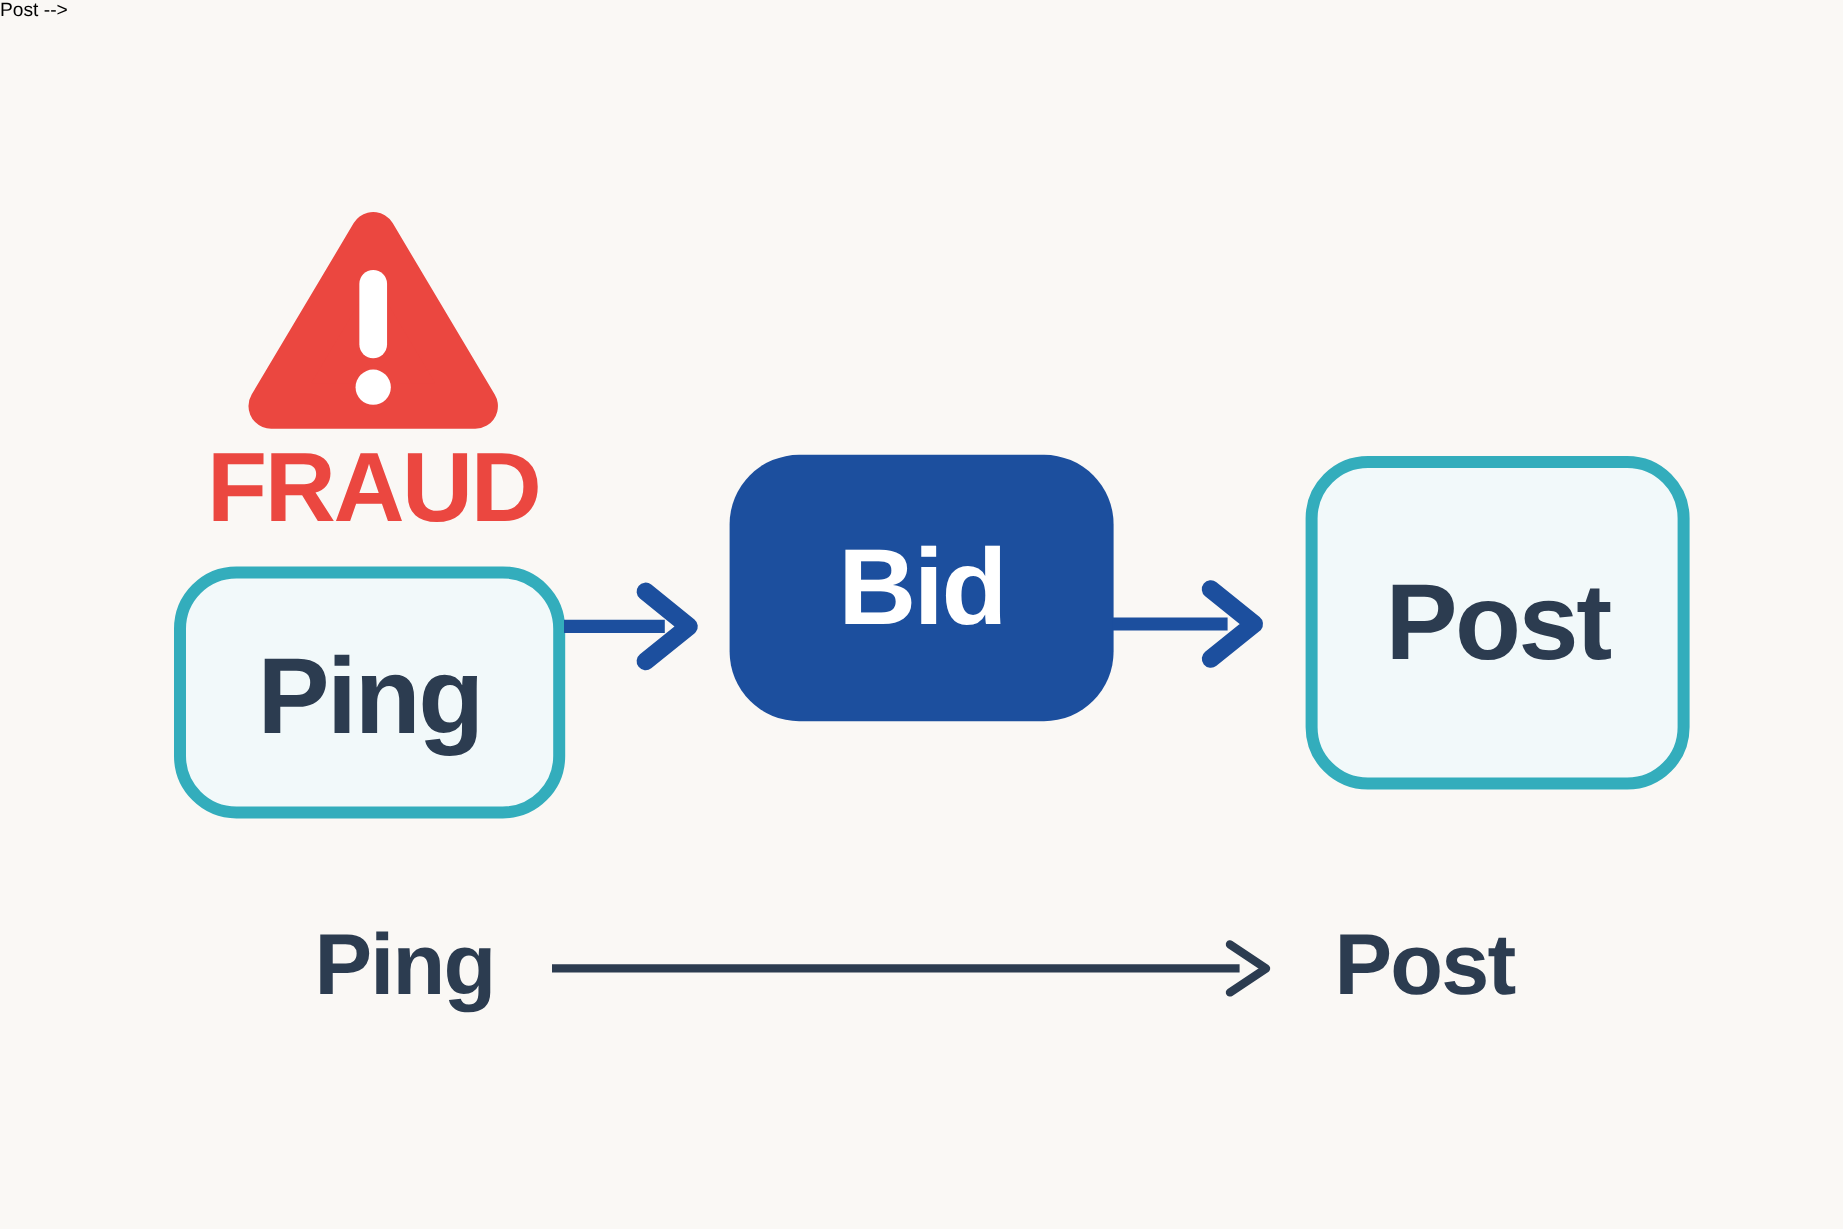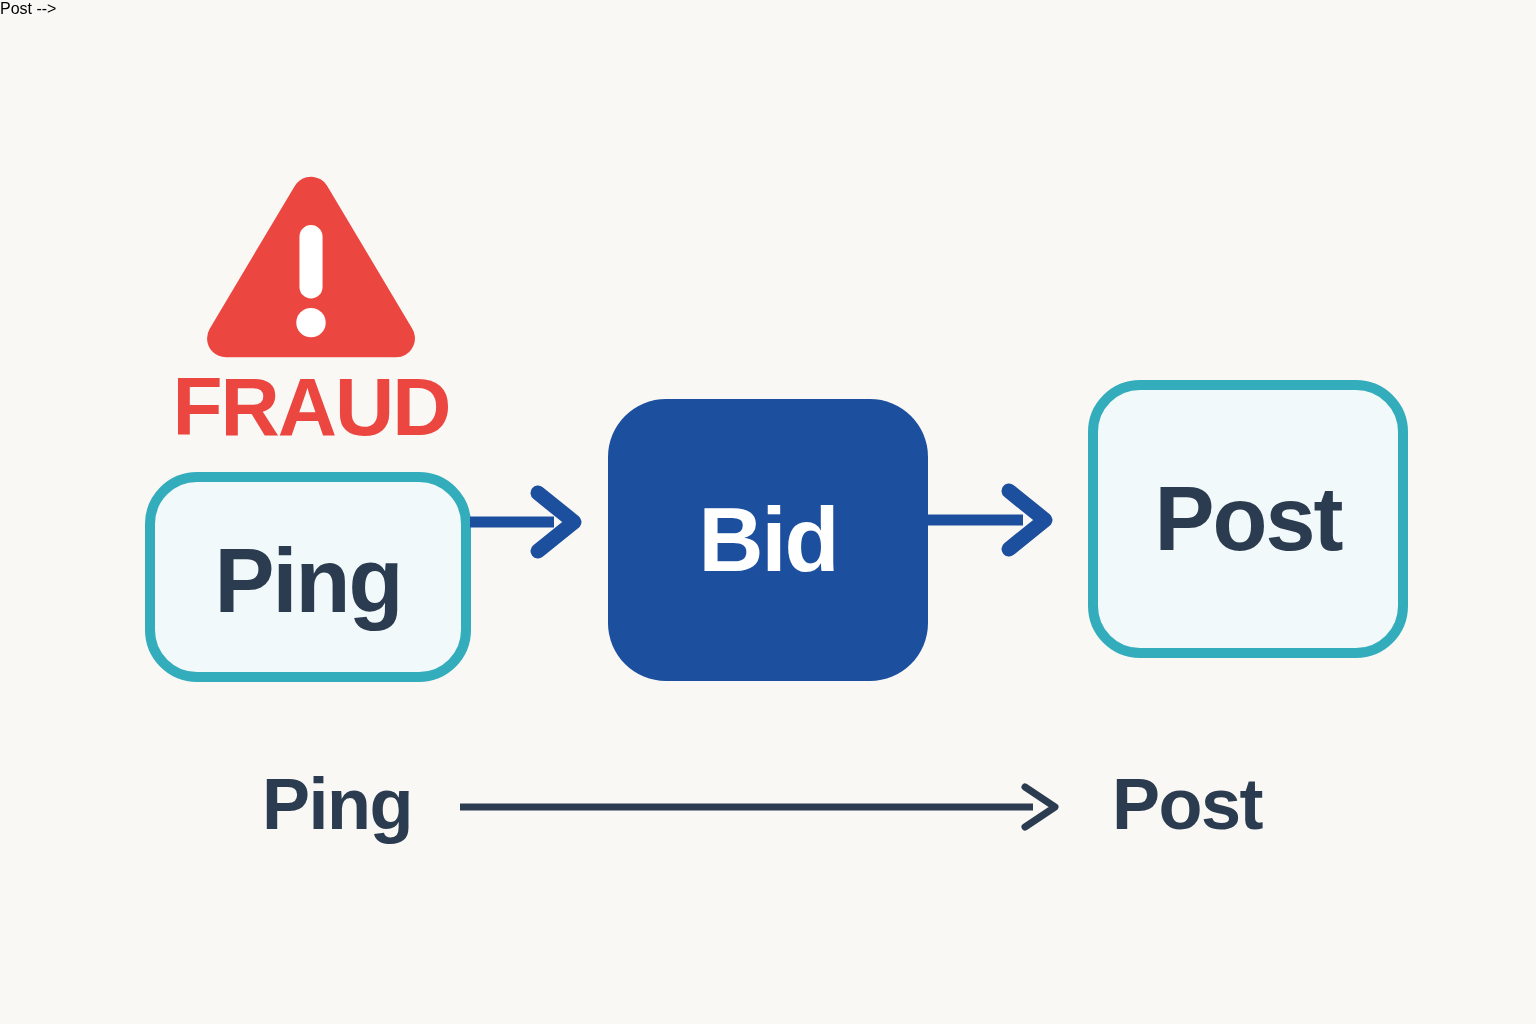--- a/index.html
+++ b/index.html
@@ -32,21 +32,21 @@
     border: 10px solid var(--teal_border, #33ADBC);
     border-radius: 52px;
     color: var(--text_navy, #2C3C50);
   }
   .node-filled {
     background: var(--primary_blue, #1C4F9E);
     border-radius: 58px;
     color: #ffffff;
   }
   .node-ping { left: 145px; top: 472px; width: 326px; height: 210px; padding-top: 8px; }
-  .node-bid  { left: 608px; top: 399px; width: 320px; height: 282px; }
+  .node-bid  { left: 608px; top: 379px; width: 320px; height: 222px; }
   .node-post { left: 1088px; top: 380px; width: 320px; height: 278px; }
 
   
   .arrow-svg { position: absolute; overflow: visible; }
   .arrow-1 { left: 468px; top: 480px; width: 120px; height: 84px; }
   .arrow-2 { left: 925px; top: 478px; width: 135px; height: 84px; }
   .arrow-shaft { stroke: var(--primary_blue, #1C4F9E); stroke-width: 11; stroke-linecap: butt; fill: none; }
   .arrow-head  { stroke: var(--primary_blue, #1C4F9E); stroke-width: 15; stroke-linecap: round; stroke-linejoin: round; fill: none; }
 
   

